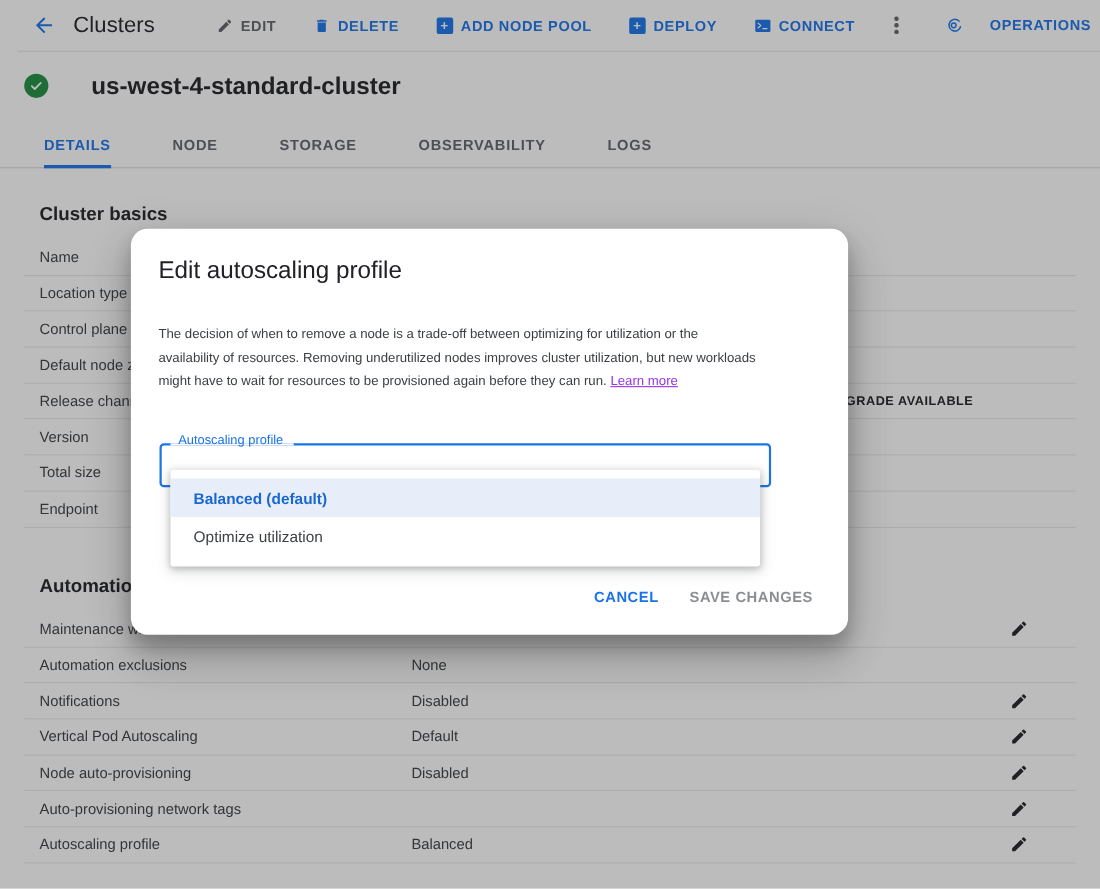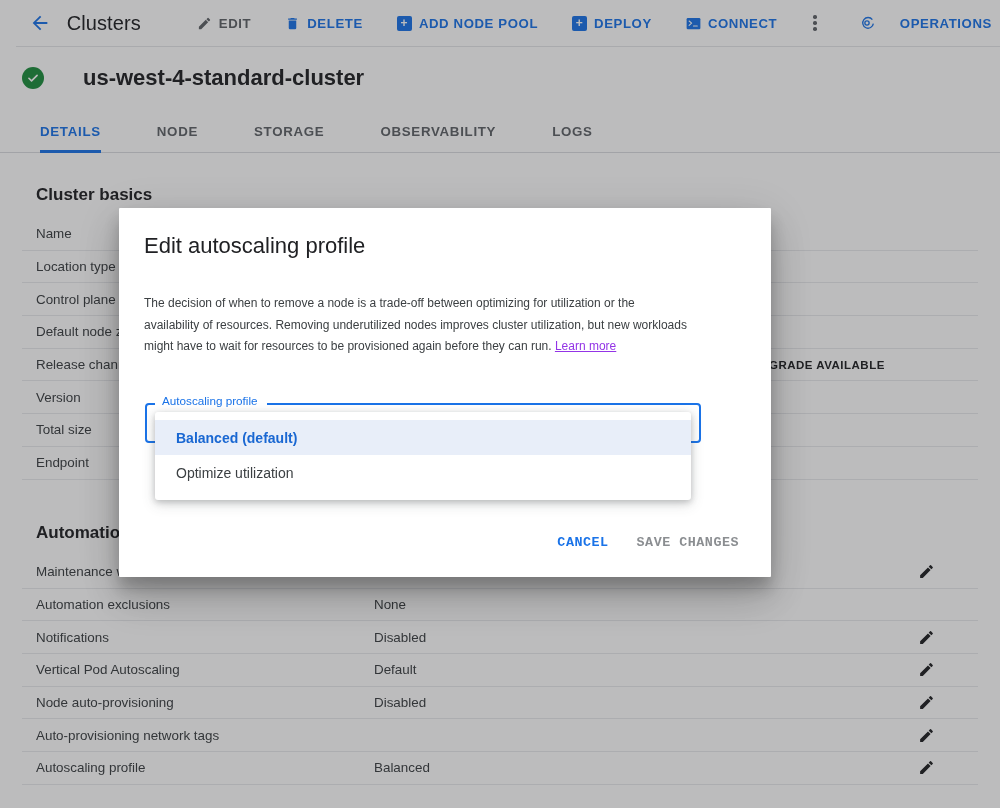--- a/index.html
+++ b/index.html
@@ -23,21 +23,21 @@
   .back-arrow {
     width: 44px; display: flex; align-items: center; justify-content: center;
     color: #1a73e8; margin-left: 4px;
   }
   .page-title-top {
     font-size: 20px; color: #202124; letter-spacing: .1px;
     margin-left: 6px; white-space: nowrap;
   }
   .tb-actions { display: flex; align-items: center; margin-left: 46px; }
   .tb-btn {
-    display: flex; align-items: flex-end; gap: 7px;
+    display: flex; align-items: flex-start; gap: 7px;
     font-size: 13.2px; font-weight: bold; letter-spacing: .6px;
     color: #1a73e8; padding: 6px 10px; margin-right: 14px; white-space: nowrap;
   }
   .tb-btn.disabled { color: #5f6368; }
   .tb-icon { display: flex; align-items: center; }
   .sq-icon {
     width: 15px; height: 15px; background: #1a73e8; border-radius: 2px;
     display: flex; align-items: center; justify-content: center;
     color: #fff; font-size: 12px; line-height: 1; font-weight: bold;
   }
@@ -84,21 +84,21 @@
     font-size: 11.5px; font-weight: bold; letter-spacing: .5px; color: #202124;
     white-space: nowrap;
   }
 
   
   .scrim { position: absolute; inset: 0; background: rgba(32,33,36,0.30); }
 
   
   .dialog {
     position: absolute; left: 119px; top: 208px; width: 652px; height: 369px;
-    background: #ffffff; border-radius: 1px;
+    background: #ffffff; border-radius: 15px;
     box-shadow: 0 11px 15px rgba(0,0,0,.20), 0 9px 46px rgba(0,0,0,.12), 0 24px 38px rgba(0,0,0,.14);
   }
   .dlg-title {
     position: absolute; left: 25px; top: 25px;
     font-size: 22px; color: #202124; letter-spacing: 0;
   }
   .dlg-body {
     position: absolute; left: 25px; top: 85px; width: 548px;
     font-size: 12px; line-height: 21.5px; color: #3c4043;
   }
@@ -112,33 +112,33 @@
   .field-outline::before {
     content: ""; position: absolute; left: 8px; top: -2px; width: 112px; height: 2px;
     background: #ffffff;
   }
   .field-label {
     position: absolute; left: 14px; top: -9px; font-size: 11.7px; color: #1a73e8;
     background: transparent; padding: 0 3px; z-index: 3; white-space: nowrap;
   }
 
   .dropdown {
-    position: absolute; left: 36px; top: 204px; width: 536px;
+    position: absolute; left: 36px; top: 219px; width: 536px;
     background: #ffffff; border-radius: 3px;
     box-shadow: 0 2px 6px rgba(60,64,67,.28), 0 4px 14px rgba(60,64,67,.18);
     padding: 8px 0 10px 0; z-index: 5;
   }
   .opt {
     height: 35px; display: flex; align-items: center; padding-left: 21px;
     font-size: 14px; color: #3c4043; white-space: nowrap;
   }
   .opt.selected { background: #e8eef9; color: #1967d2; font-weight: bold; }
 
   .dlg-actions {
-    position: absolute; right: 18px; bottom: 18px; display: flex; align-items: center; font-family: Liberation Mono, monospace;
+    position: absolute; right: 18px; bottom: 18px; display: flex; align-items: center;
   }
   .dlg-btn {
     font-size: 13.4px; font-weight: bold; letter-spacing: .5px;
     padding: 9px 14px; white-space: nowrap;
   }
   .dlg-btn.primary-text { color: #1a73e8; }
   .dlg-btn.disabled { color: #5f6368; opacity: .72; }
 </style>
 </head>
 <body>

